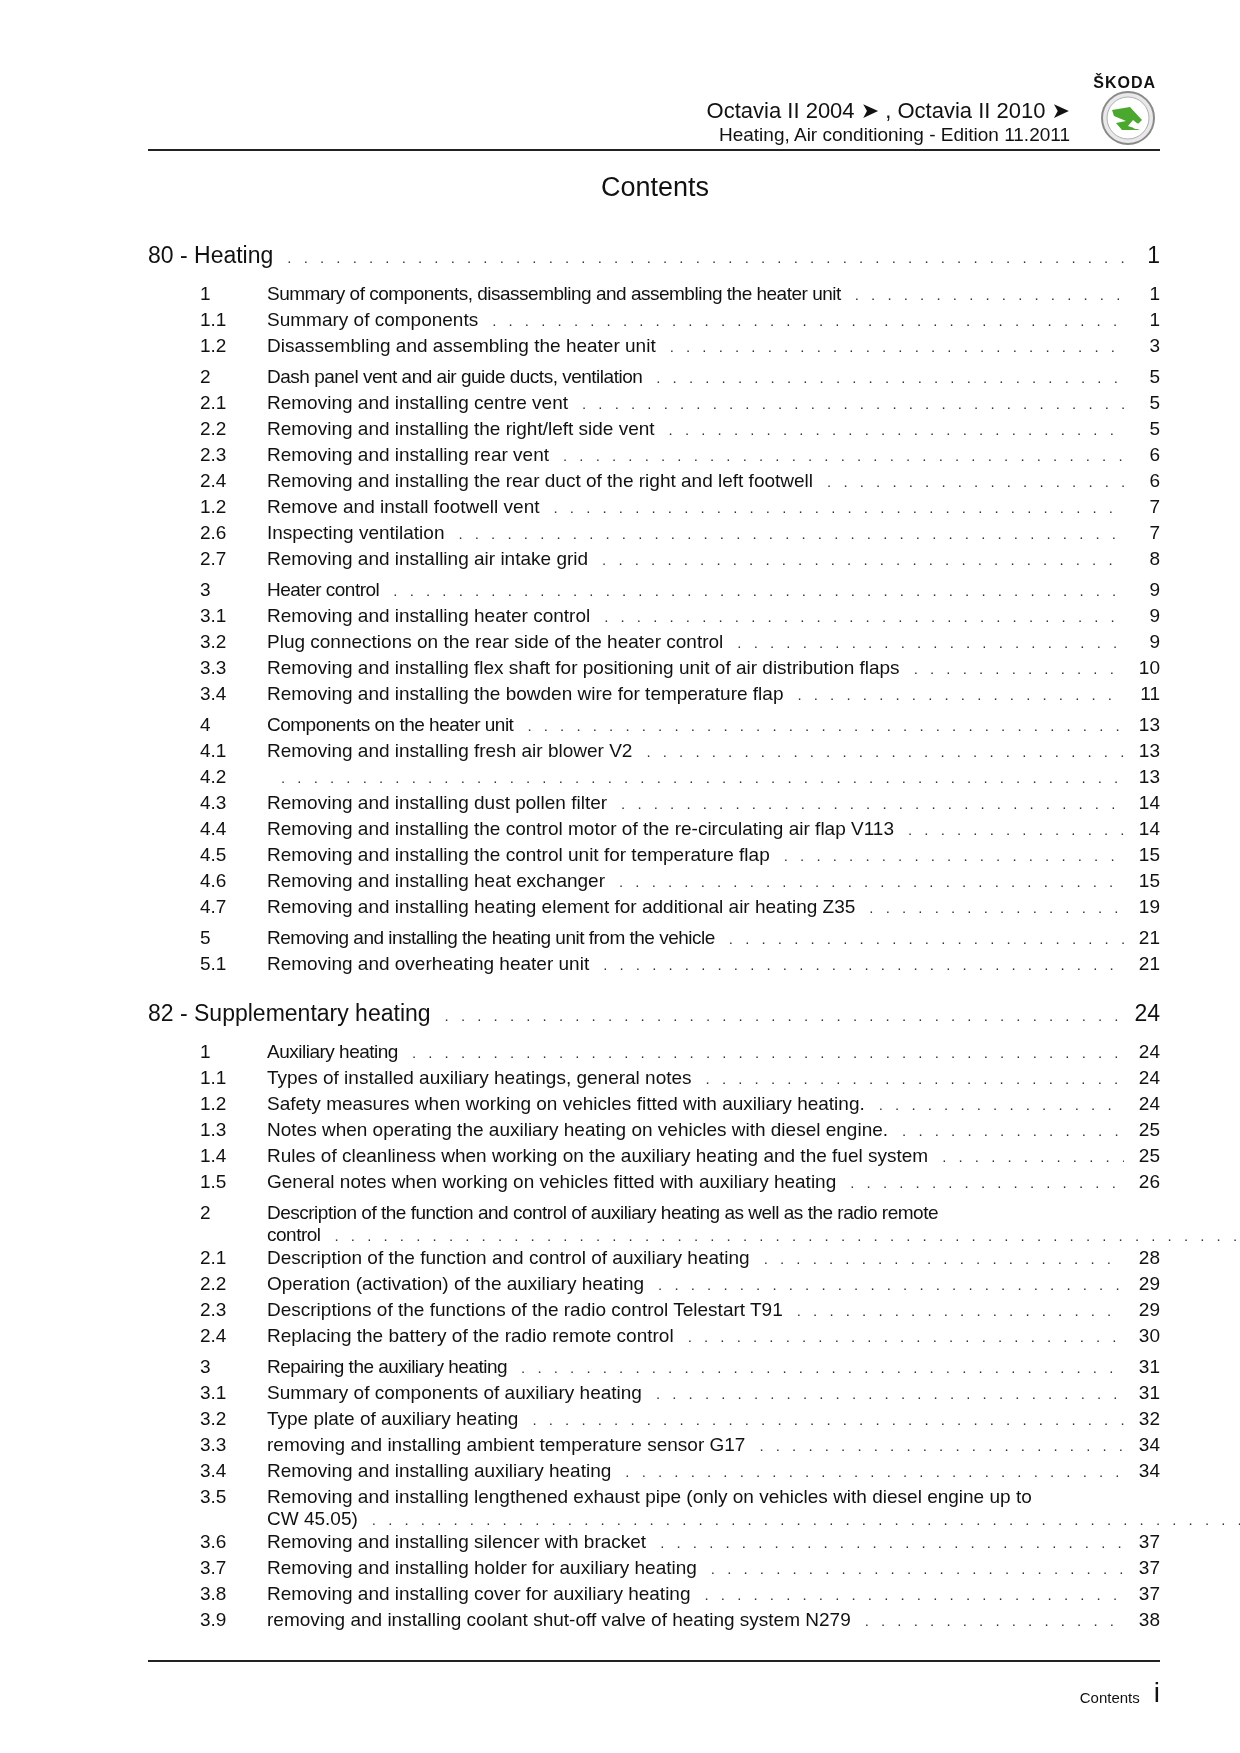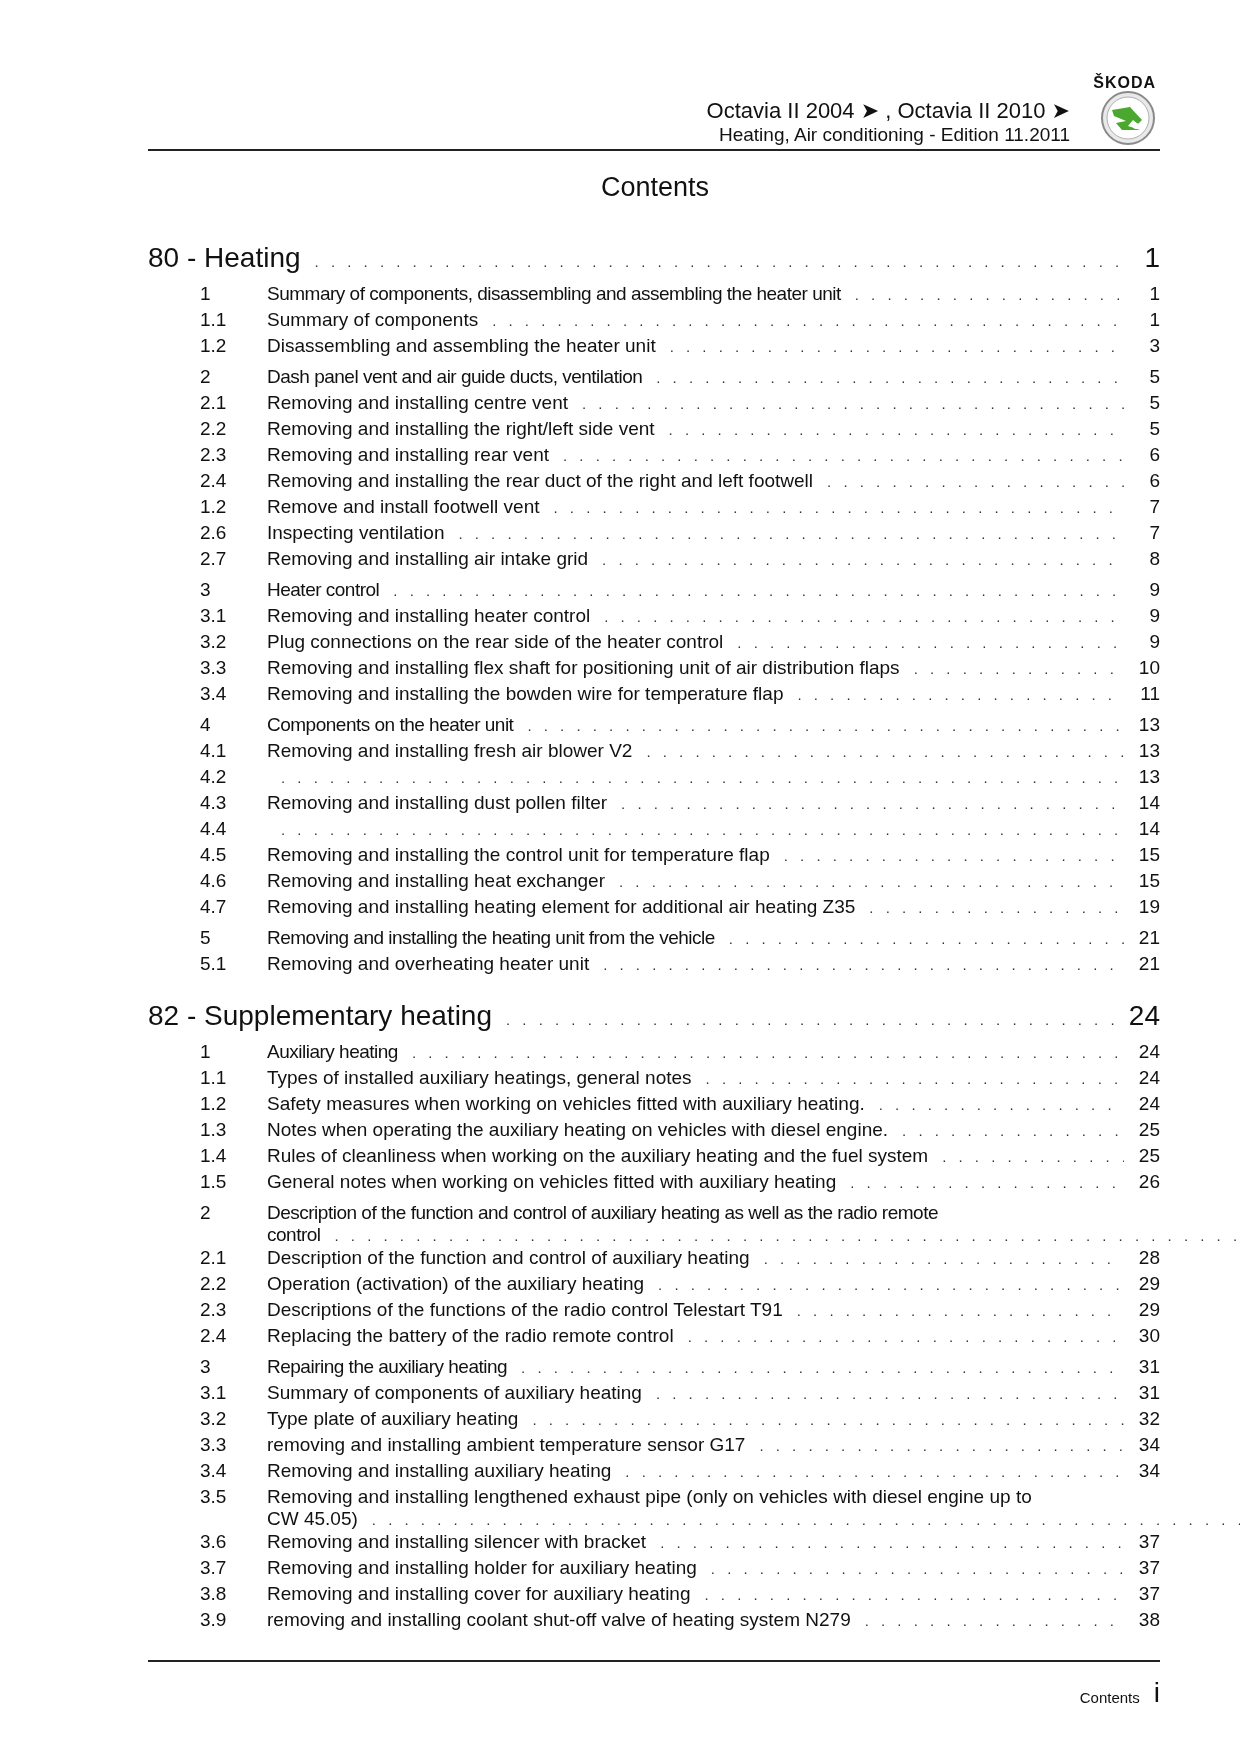--- a/index.html
+++ b/index.html
@@ -6,21 +6,21 @@
   body { width:1240px; height:1753px; position:relative; overflow:hidden;
          font-family:"Liberation Sans", sans-serif; color:#111; }
   .header { position:absolute; left:148px; top:0; width:1012px; height:150px; }
   .hdr-line1 { position:absolute; right:90px; top:98px; font-size:22px; white-space:nowrap; }
   .hdr-line2 { position:absolute; right:90px; top:124px; font-size:19px; white-space:nowrap; }
   .brand { position:absolute; right:4px; top:74px; font-size:16px; font-weight:bold; letter-spacing:1px; }
   .logo { position:absolute; right:4px; top:90px; width:56px; height:56px; }
   .rule-top { position:absolute; left:148px; top:149px; width:1012px; height:2px; background:#222; }
   .title { position:absolute; left:0; width:1310px; top:172px; text-align:center; font-size:27px; }
   .toc { position:absolute; left:148px; top:238px; width:1012px; }
-  .chap { display:flex; align-items:baseline; font-size:28px; margin-top:4px; height:36px; }
+  .chap { display:flex; align-items:baseline; font-size:23px; margin-top:4px; height:36px; }
   .chap.gap { margin-top:21px; }
   .row { display:flex; align-items:baseline; font-size:19px; height:26px; }
   .row.sec { margin-top:5px; }
   .row.sec .txt { letter-spacing:-0.5px; }
   .row.multi { height:auto; align-items:flex-end; }
   .num { width:67px; flex:none; padding-left:52px; }
   .txt { flex:none; max-width:820px; }
   .multi .txt { flex:1; max-width:none; line-height:22px; }
   .dots { flex:1; overflow:hidden; white-space:nowrap; letter-spacing:4px; margin:0 12px 0 14px; color:#333; font-size:15px; }
   .dots::before { content:". . . . . . . . . . . . . . . . . . . . . . . . . . . . . . . . . . . . . . . . . . . . . . . . . . . . . . . . . . . . . . . . . . . . . . . . . . . . . . . . . . . . . . . . . . . . . . . . . . . . . . . . . . . . . . . . . . . . ."; }
@@ -170,20 +170,21 @@
       <span class="pg">13</span>
     </div>
     <div class="row">
       <span class="num">4.3</span>
       <span class="txt">Removing and installing dust pollen filter</span>
       <span class="dots"></span>
       <span class="pg">14</span>
     </div>
     <div class="row">
       <span class="num">4.4</span>
+      <span class="txt">Removing and installing the control motor of the re-circulating air flap V113</span>
       <span class="dots"></span>
       <span class="pg">14</span>
     </div>
     <div class="row">
       <span class="num">4.5</span>
       <span class="txt">Removing and installing the control unit for temperature flap</span>
       <span class="dots"></span>
       <span class="pg">15</span>
     </div>
     <div class="row">

